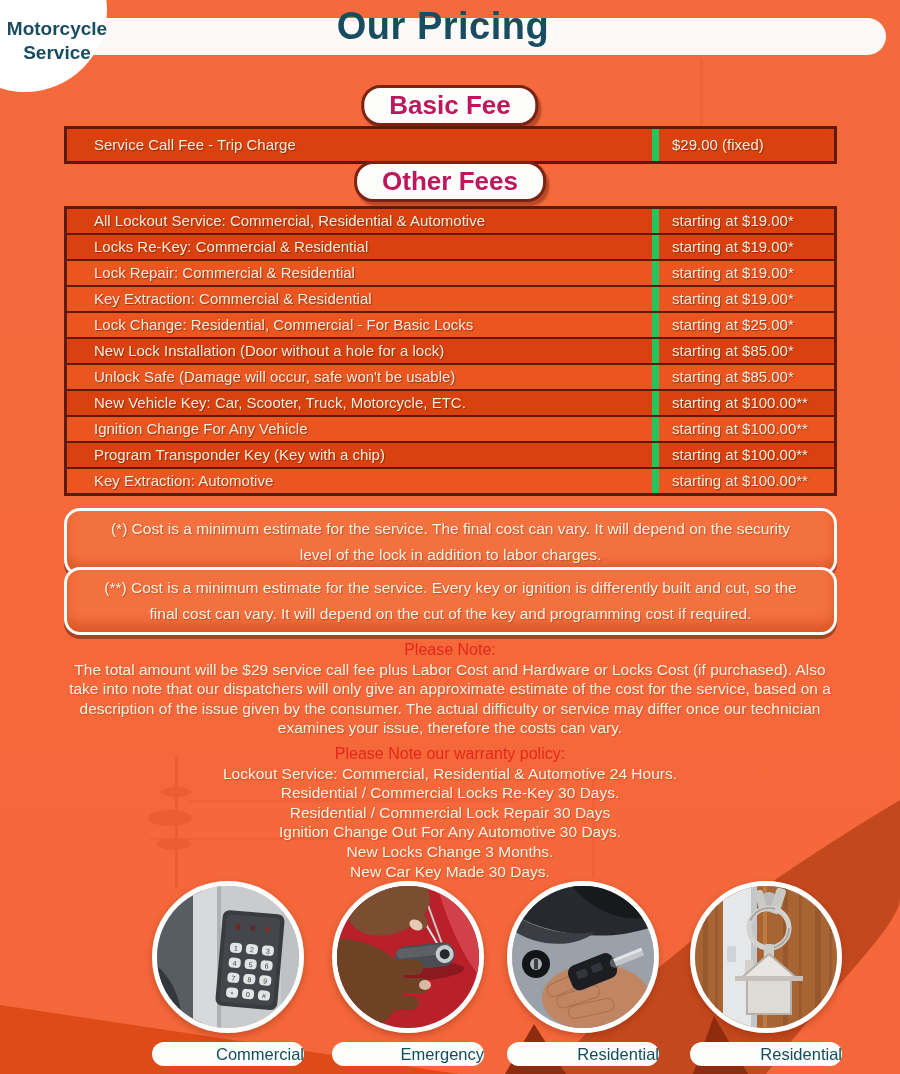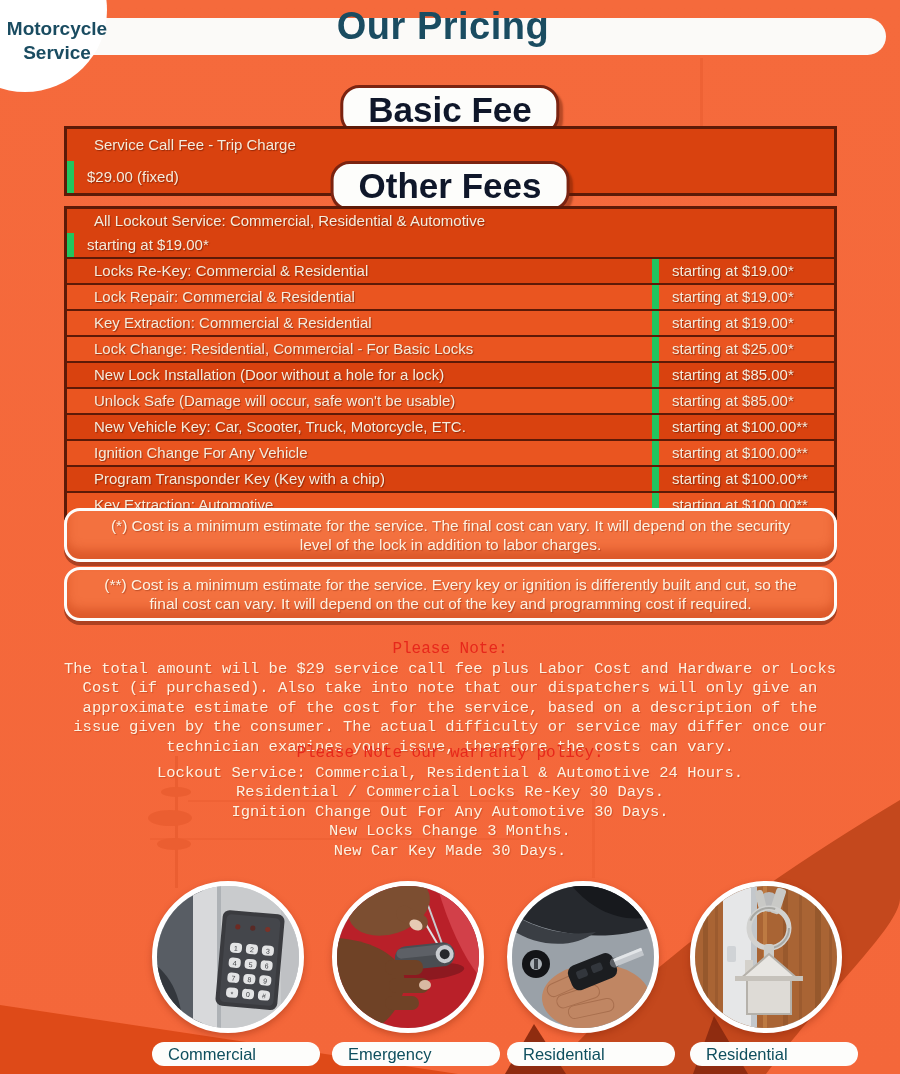--- a/index.html
+++ b/index.html
@@ -16,67 +16,67 @@
   .title { position:absolute; top:5px; left:0; width:886px; text-align:center;
     font-size:38px; font-weight:bold; color:#1a4c61; letter-spacing:.5px; }
   .logo-circle { position:absolute; top:-72px; left:-57px; width:164px; height:164px;
     background:#ffffff; border-radius:50%; }
   .logo-text { position:absolute; top:17px; left:0; width:114px; text-align:center;
     font-size:19px; line-height:24px; font-weight:bold; color:#1a4c61; }
 
   
   .pill { position:absolute; left:450px; transform:translateX(-50%);
     background:#fdfdfb; border:3px solid #7b2310; border-radius:19px;
-    padding:2px 25px; font-size:35px; font-weight:bold; color:#0f172a;
+    padding:2px 25px; font-size:26px; font-weight:bold; color:#be185d;
     box-shadow:3px 4px 2px rgba(90,25,5,.4); white-space:nowrap; }
   .pill-basic { top:85px; }
   .pill-other { top:161px; }
 
   
   .fee-table { position:absolute; left:64px; width:773px; box-sizing:border-box;
     border:3px solid #5d1a07; }
   .basic-table { top:126px; }
   .other-table { top:206px; }
   .fee-row { display:flex; border-top:2px solid #5d1a07; }
-  .fee-row:first-child { border-top:none;flex-direction:column; }
+  .fee-row:first-child { border-top:none; }
   .cell-s { flex:1; padding:3px 8px 4px 27px; font-size:15px; color:#f6ecdc;
     text-shadow:1px 1px 1px rgba(80,15,0,.5); white-space:nowrap; overflow:hidden; }
   .cell-p { width:182px; box-sizing:border-box; border-left:7px solid #22c55e;
     padding:3px 6px 4px 13px; font-size:15px; color:#f6ecdc;
     text-shadow:1px 1px 1px rgba(80,15,0,.5); white-space:nowrap; }
   .basic-table .cell-s, .basic-table .cell-p { padding-top:7px; padding-bottom:8px; }
   .tone-d { background:#d9420f; }
   .tone-l { background:#ea5520;gap:31px; }
 
   
   .note-box { position:absolute; left:64px; width:773px; box-sizing:border-box;
     background:#f3713f; border:3px solid #fdfdfb; border-radius:16px;
-    text-align:center; color:#fdf2e2; font-size:15.5px; line-height:19px;
+    text-align:center; color:#fdf2e2; font-size:15.5px; line-height:26px;
     padding:5px 30px; text-shadow:1px 1px 1px rgba(120,30,5,.4);
     box-shadow:0 4px 0 rgba(100,25,8,.5), inset 0 -9px 10px rgba(200,66,22,.5); }
   .note-box-1 { top:508px; }
   .note-box-2 { top:567px; }
 
   
   .red-heading { color:#e7271b; font-size:16px; text-shadow:none; }
   .center-text { position:absolute; left:60px; width:780px; text-align:center;
     color:#fdf2e2; font-size:15.5px; line-height:19.6px;
-    text-shadow:1px 1px 1px rgba(150,40,10,.35);font-family:Liberation Mono, monospace; }
+    text-shadow:1px 1px 1px rgba(150,40,10,.35); }
   .please-note { top:640px; }
   .warranty { top:744px; }
 
   
   .cat-circle { position:absolute; top:881px; width:142px; height:142px;
     border:5px solid #ffffff; border-radius:50%; overflow:hidden;
     box-shadow:0 3px 7px rgba(120,30,5,.35); background:#cfd1d3; }
   .cat-circle svg { display:block; }
   .c1 { left:152px; } .c2 { left:332px; } .c3 { left:507px; } .c4 { left:690px; }
   .cat-label { position:absolute; top:1042px; width:152px; height:24px;
-    background:#fdfdfb; border-radius:13px; text-align:left;
-    font-size:16.5px; color:#0f4f5e; line-height:24px;padding-left:16px; }
+    background:#fdfdfb; border-radius:13px; text-align:right;
+    font-size:16.5px; color:#0f4f5e; line-height:24px; }
   .l1 { left:152px; } .l2 { left:332px; } .l3 { left:507px; } .l4 { left:690px; }
 </style>
 </head>
 <body>
 
 <div class="page">
 
   <svg class="bg-art" viewBox="0 0 900 1074" xmlns="http://www.w3.org/2000/svg">
     <g opacity="0.45" fill="#e05426">
       <rect x="175" y="756" width="3" height="132"></rect>
@@ -164,20 +164,21 @@
 
   <div class="center-text please-note">
     <div class="red-heading">Please Note:</div>
     <div>The total amount will be $29 service call fee plus Labor Cost and Hardware or Locks Cost (if purchased). Also take into note that our dispatchers will only give an approximate estimate of the cost for the service, based on a description of the issue given by the consumer. The actual difficulty or service may differ once our technician examines your issue, therefore the costs can vary.</div>
   </div>
 
   <div class="center-text warranty">
     <div class="red-heading">Please Note our warranty policy:</div>
     <div>Lockout Service: Commercial, Residential &amp; Automotive 24 Hours.</div>
     <div>Residential / Commercial Locks Re-Key 30 Days.</div>
+    <div>Residential / Commercial Lock Repair 30 Days</div>
     <div>Ignition Change Out For Any Automotive 30 Days.</div>
     <div>New Locks Change 3 Months.</div>
     <div>New Car Key Made 30 Days.</div>
   </div>
 
   <div class="cat-circle c1">
     <svg width="142" height="142" viewBox="0 0 142 142" xmlns="http://www.w3.org/2000/svg">
       <rect width="142" height="142" fill="#c9cbcd"></rect>
       <rect x="0" y="0" width="46" height="142" fill="#585d64"></rect>
       <path d="M0,80 C14,92 24,110 26,142 L0,142 Z" fill="#33373d"></path>

